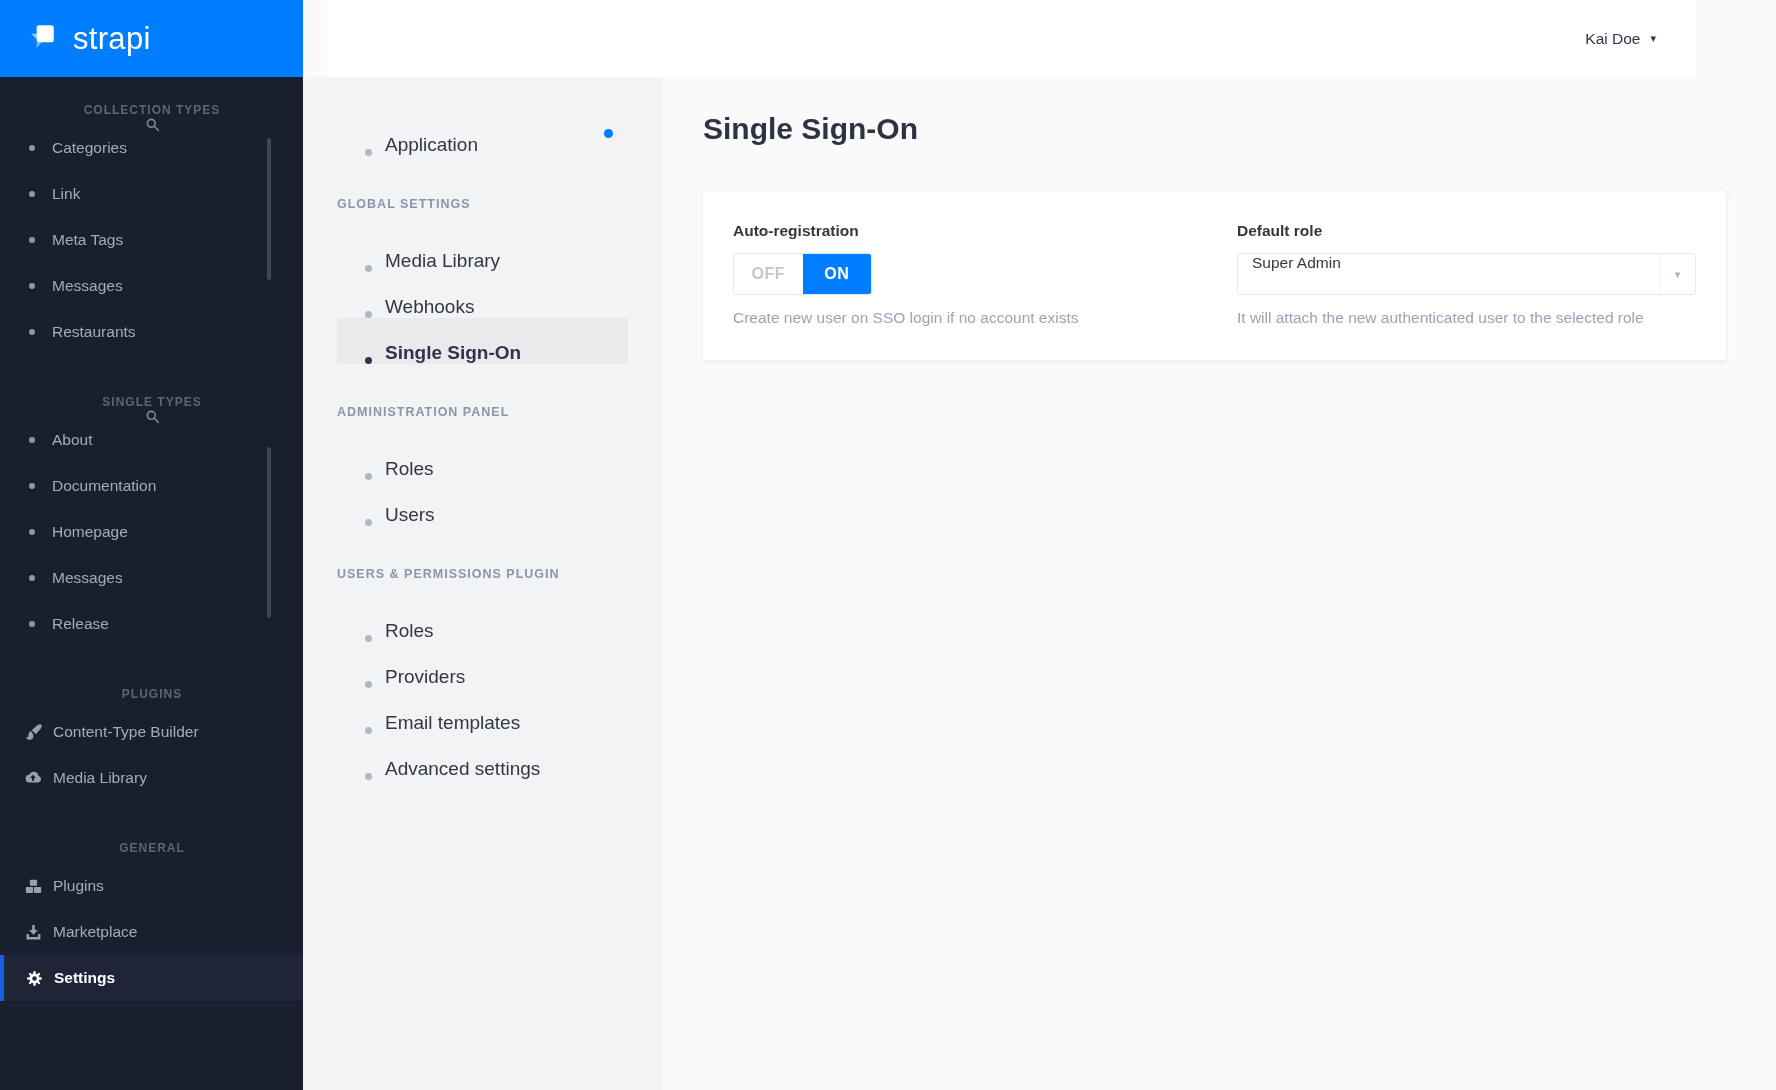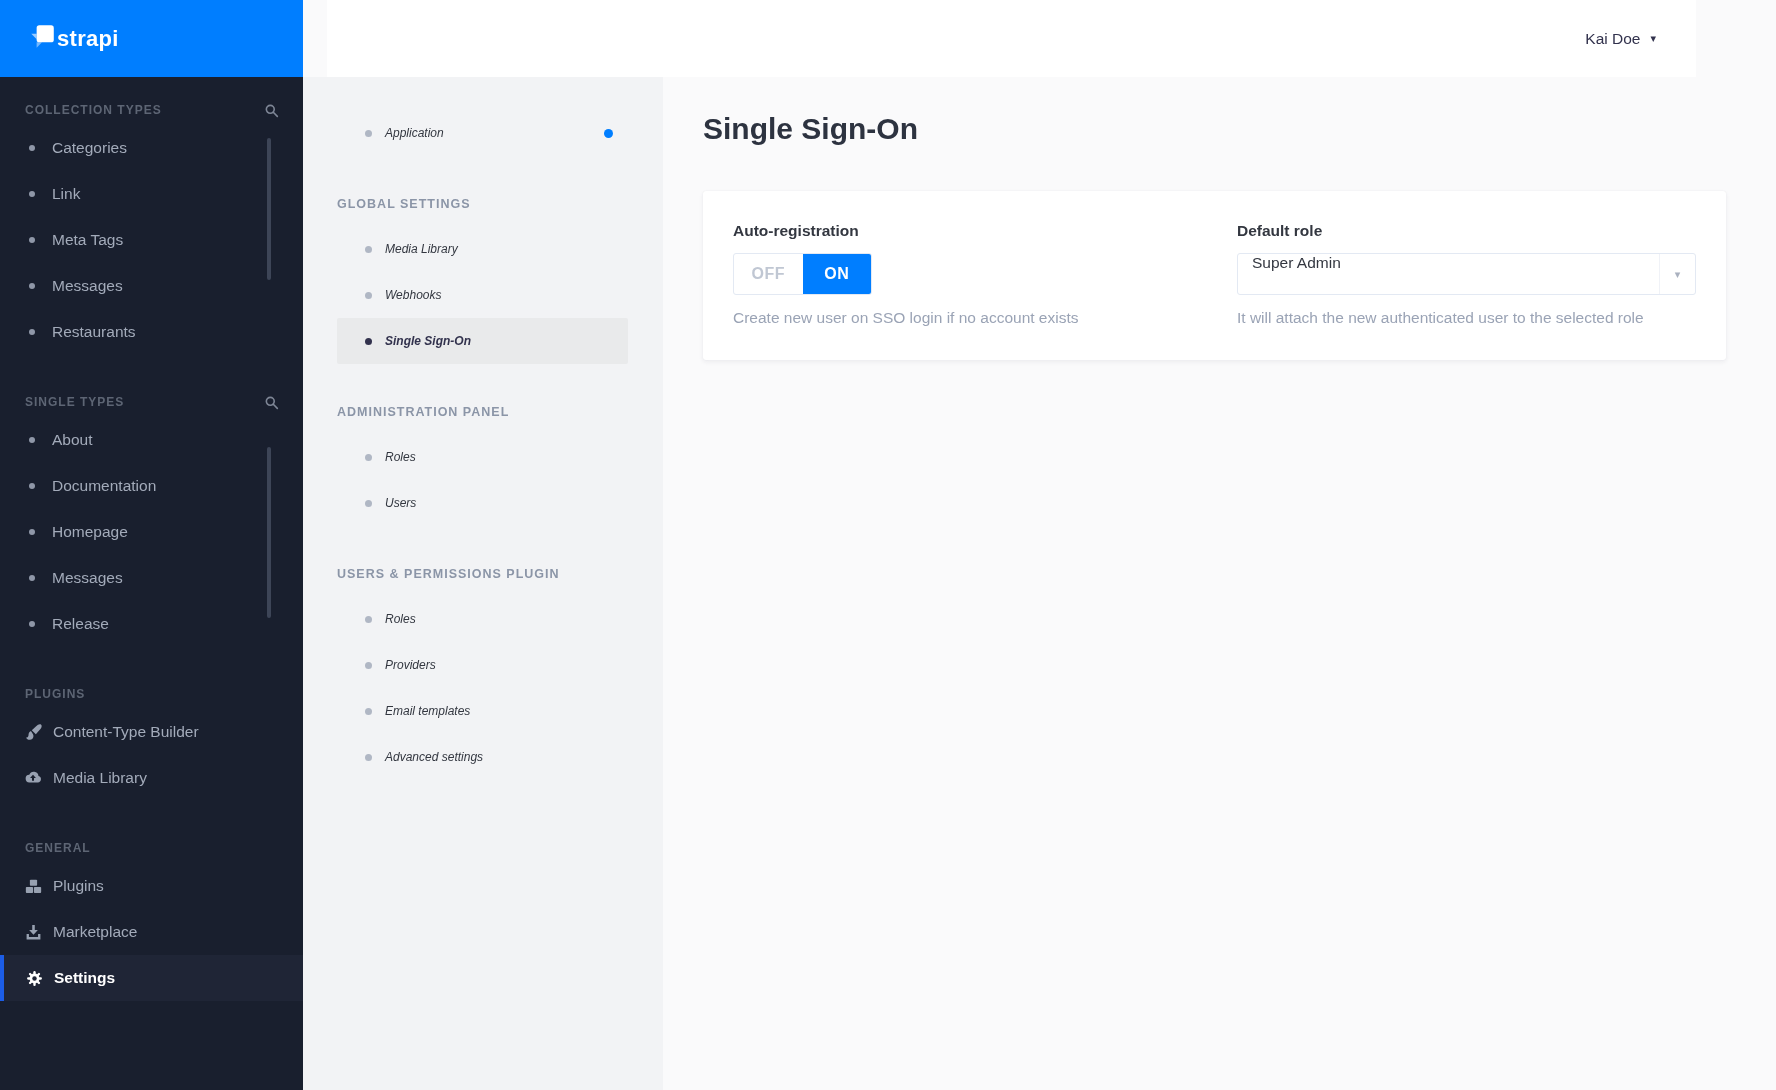--- a/index.html
+++ b/index.html
@@ -12,27 +12,27 @@
   
   .sidebar {
     position:absolute; left:0; top:0; width:303px; height:1090px;
     background:#191f2e; z-index:3;
   }
   .brand {
     height:77px; background:#007eff; display:flex; align-items:center;
     padding-left:27px; cursor:pointer;
   }
   .brand-name {
-    color:#fff; font-size:22px; font-weight:700; letter-spacing:.3px; margin-left:0;
+    color:#fff; font-size:31px; font-weight:400; letter-spacing:.3px; margin-left:16px;
   }
   .side-section { margin-top:26px; position:relative; }
   .side-section + .side-section { margin-top:40px; }
   .side-header {
-    display:flex; align-items:flex-start; justify-content:space-between;
-    padding:0 24px 0 25px; height:16px; margin-bottom:6px;
+    display:flex; align-items:center; justify-content:space-between;
+    padding:0 24px 0 25px; height:16px; margin-bottom:6px;flex-direction:column;
   }
   .side-header-label {
     color:#5d6574; font-size:12px; font-weight:700; letter-spacing:1px;
   }
   .search-btn { display:flex; align-items:center; cursor:pointer; }
   .side-item {
     height:46px; display:flex; align-items:center; padding-left:29px;
     color:#a3abba; font-size:15.5px; cursor:pointer; position:relative;
   }
   .side-item .dot {
@@ -64,22 +64,22 @@
   .user-name { font-size:15.5px; color:#32324d; }
   .user-caret { font-size:11px; color:#32324d; margin-left:10px; }
 
   
   .subnav {
     position:absolute; left:303px; top:77px; width:360px; height:1013px;
     background:#f2f3f5;
   }
   .subnav-item {
     height:46px; margin:0 35px 0 34px; border-radius:2px;
-    display:flex; align-items:center; padding-left:28px; position:relative;
-    color:#333740; font-size:12px; cursor:pointer;font-style:italic;
+    display:flex; align-items:flex-end; padding-left:28px; position:relative;
+    color:#333740; font-size:19px; cursor:pointer;
   }
   .subnav-item .dot {
     width:7px; height:7px; border-radius:50%; background:#b0b7c4;
     margin-right:13px; flex:0 0 auto;
   }
   .subnav-item.active { background:#e9eaeb; font-weight:700; color:#32324d; }
   .subnav-item.active .dot { background:#32324d; }
   .subnav-top { margin-top:33px; }
   .notif-dot {
     position:absolute; right:15px; top:50%; margin-top:-4.5px;

